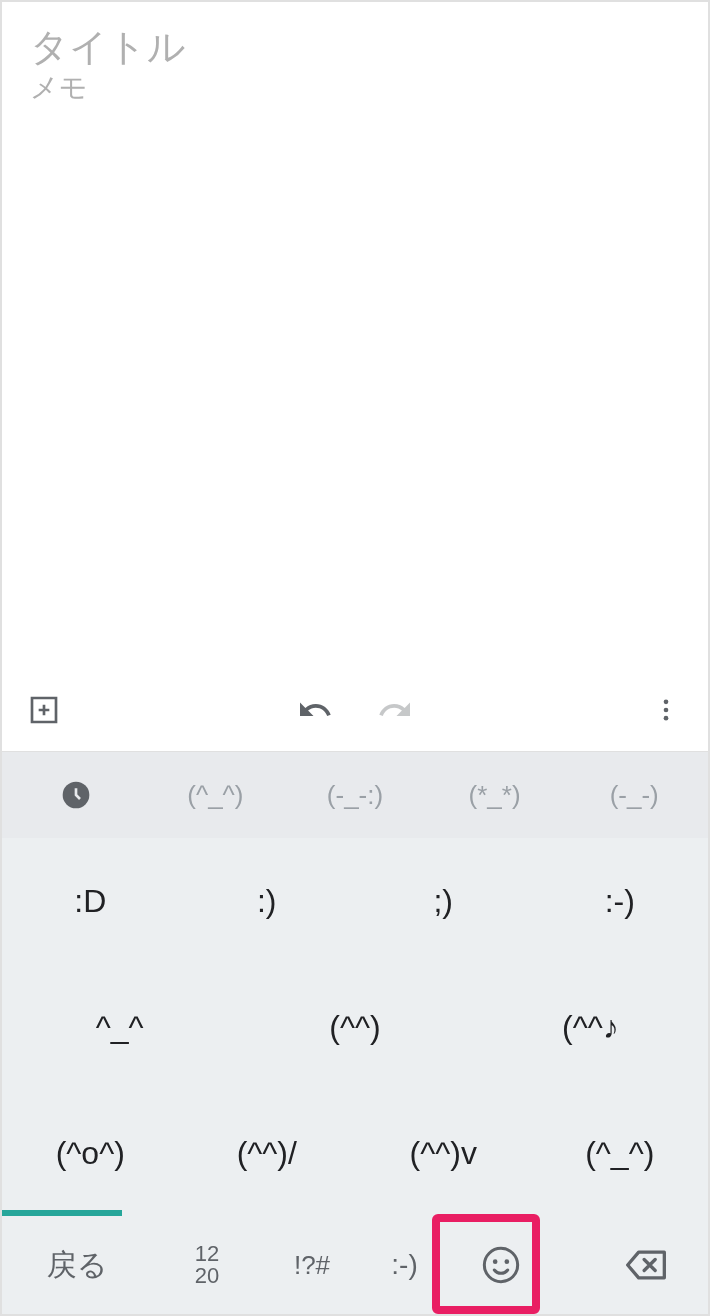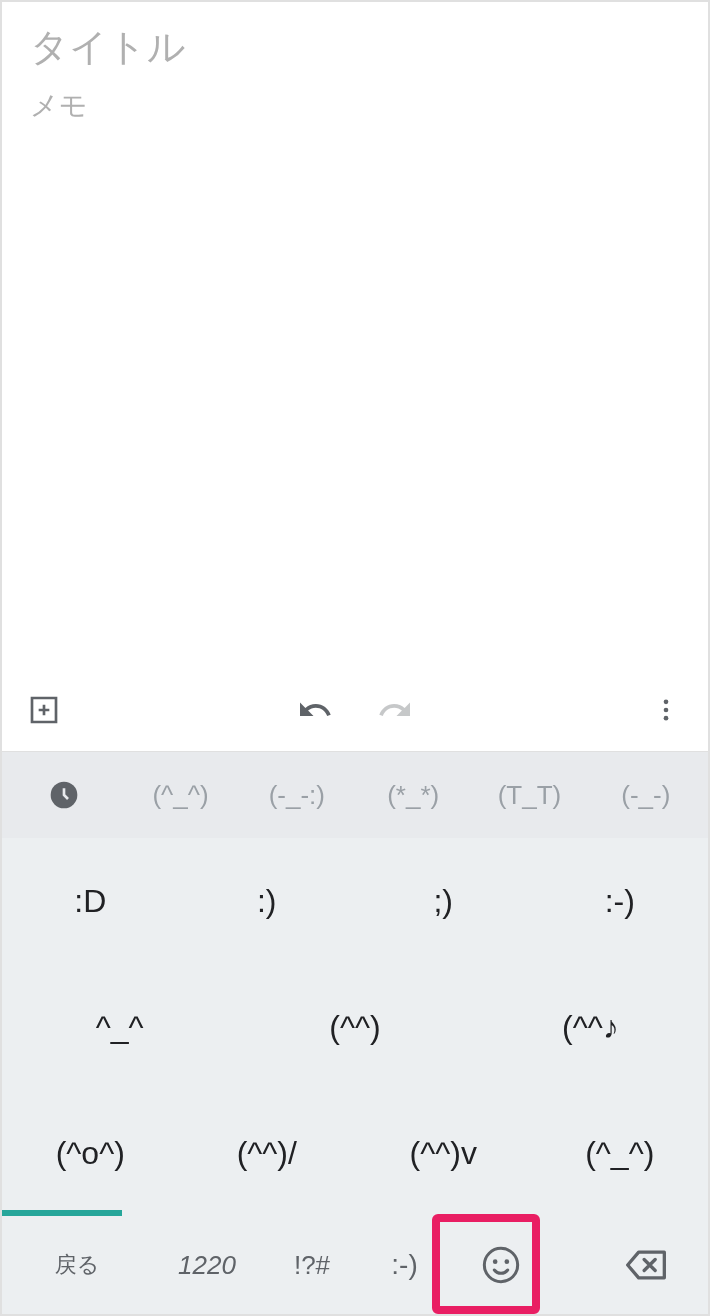--- a/index.html
+++ b/index.html
@@ -18,21 +18,20 @@
       padding: 24px 28px;
       display: flex;
       flex-direction: column;
     }
     .title-input {
       border: none;
       outline: none;
       font-size: 38px;
       color: #333;
       background: transparent;
-      margin-bottom: 18px;
       font-family: inherit;
     }
     .title-input::placeholder { color: #b0b0b0; }
     .memo-input {
       border: none;
       outline: none;
       resize: none;
       font-size: 28px;
       color: #333;
       background: transparent;
@@ -107,22 +106,22 @@
     }
     .kb-key {
       height: 100%;
       display: flex;
       align-items: center;
       justify-content: center;
       color: #5f6368;
       font-size: 28px;
       position: relative;
     }
-    .kb-key.back { width: 150px; font-size: 22px; }
-    .kb-key.nums { width: 110px; font-size: 26px; line-height: 1; flex-direction: row; font-weight: 500; font-style: italic; }
+    .kb-key.back { width: 150px; font-size: 30px; }
+    .kb-key.nums { width: 110px; font-size: 22px; line-height: 1; flex-direction: column; font-weight: 500; }
     .kb-key.sym { width: 100px; font-size: 26px; font-weight: 500; }
     .kb-key.face { width: 85px; font-size: 28px; font-weight: 500; }
     .kb-key.emoji { width: 108px; }
     .kb-key.del { flex: 1; justify-content: flex-end; padding-right: 40px; }
     .emoji-highlight {
       border: 8px solid #e91e63;
       border-radius: 6px;
       width: 108px;
       height: 100px;
       position: absolute;
@@ -180,21 +179,20 @@
 <div class="kaomoji-tabs">
   <div class="kaomoji-tab active">
     <svg width="32" height="32" viewBox="0 0 24 24">
         <circle cx="12" cy="12" r="10" fill="#5f6368"></circle>
         <path stroke="#e8eaed" stroke-width="2" fill="none" d="M12 7v5l3 3"></path>
       </svg>
   </div>
   <div class="kaomoji-tab">(^_^)</div>
   <div class="kaomoji-tab">(-_-:)</div>
   <div class="kaomoji-tab">(*_*)</div>
-  <div class="kaomoji-tab">(T_T)</div>
   <div class="kaomoji-tab">(-_-)</div>
 </div>
 
 <div class="kaomoji-grid-wrap">
   <div class="kaomoji-grid">
     <div class="kaomoji-row">
       <div class="kaomoji-cell">:D</div>
       <div class="kaomoji-cell">:)</div>
       <div class="kaomoji-cell">;)</div>
       <div class="kaomoji-cell">:-)</div>

